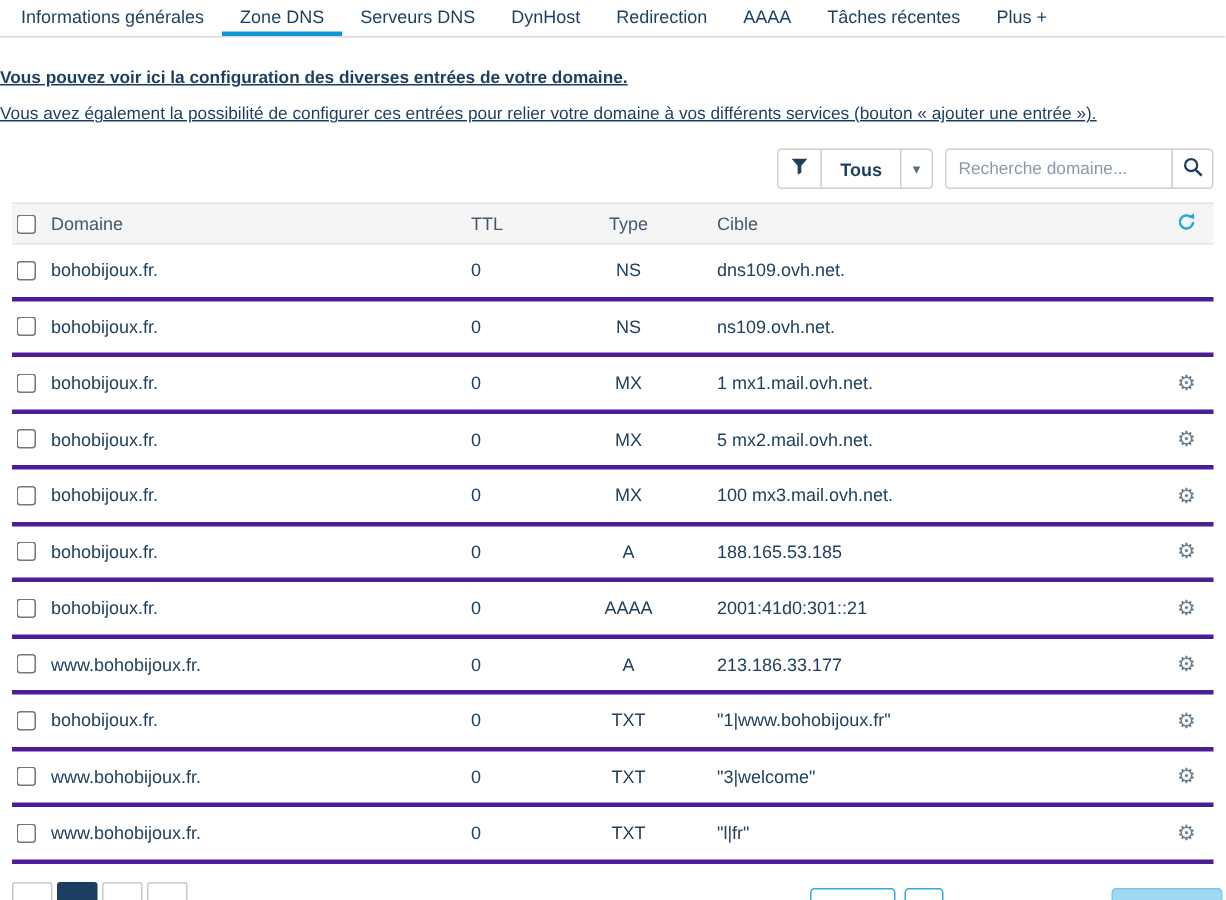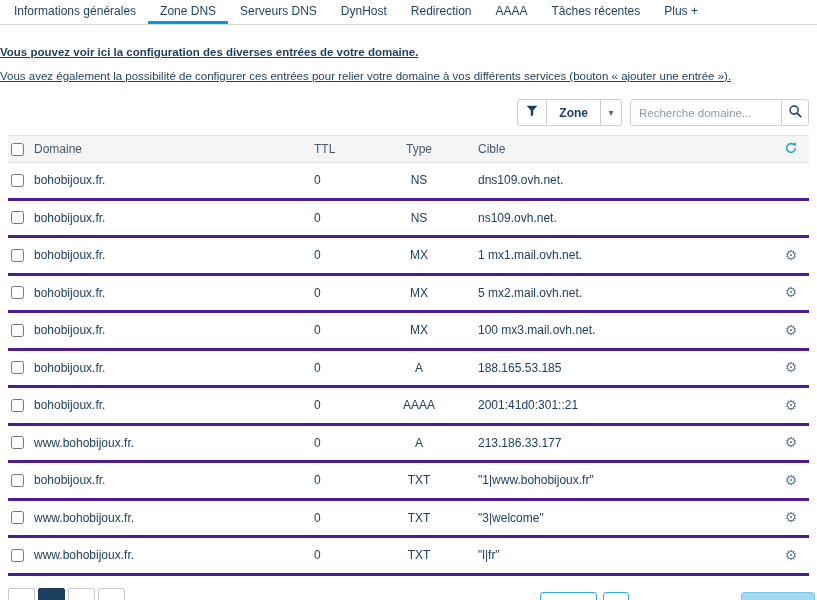--- a/index.html
+++ b/index.html
@@ -114,21 +114,21 @@
   <div class="toolbar">
     <div class="filter-group">
       <button class="seg funnel">
         <span>
           <svg width="14" height="14" viewBox="0 0 16 16">
               <path d="M2 2h12l-4.6 5.4v5.2l-2.8 1.6V7.4z" fill="#1c3e5f"></path>
             </svg>
         </span>
       </button>
       <button class="seg val">
-        <span>Zone</span>
+        <span>Tous</span>
       </button>
       <button class="seg caret">
         <span>▾</span>
       </button>
     </div>
     <div class="search-group">
       <input class="search-input" type="text" placeholder="Recherche domaine..." style="">
       <button class="search-btn">
         <span>
           <svg width="15" height="15" viewBox="0 0 16 16">

